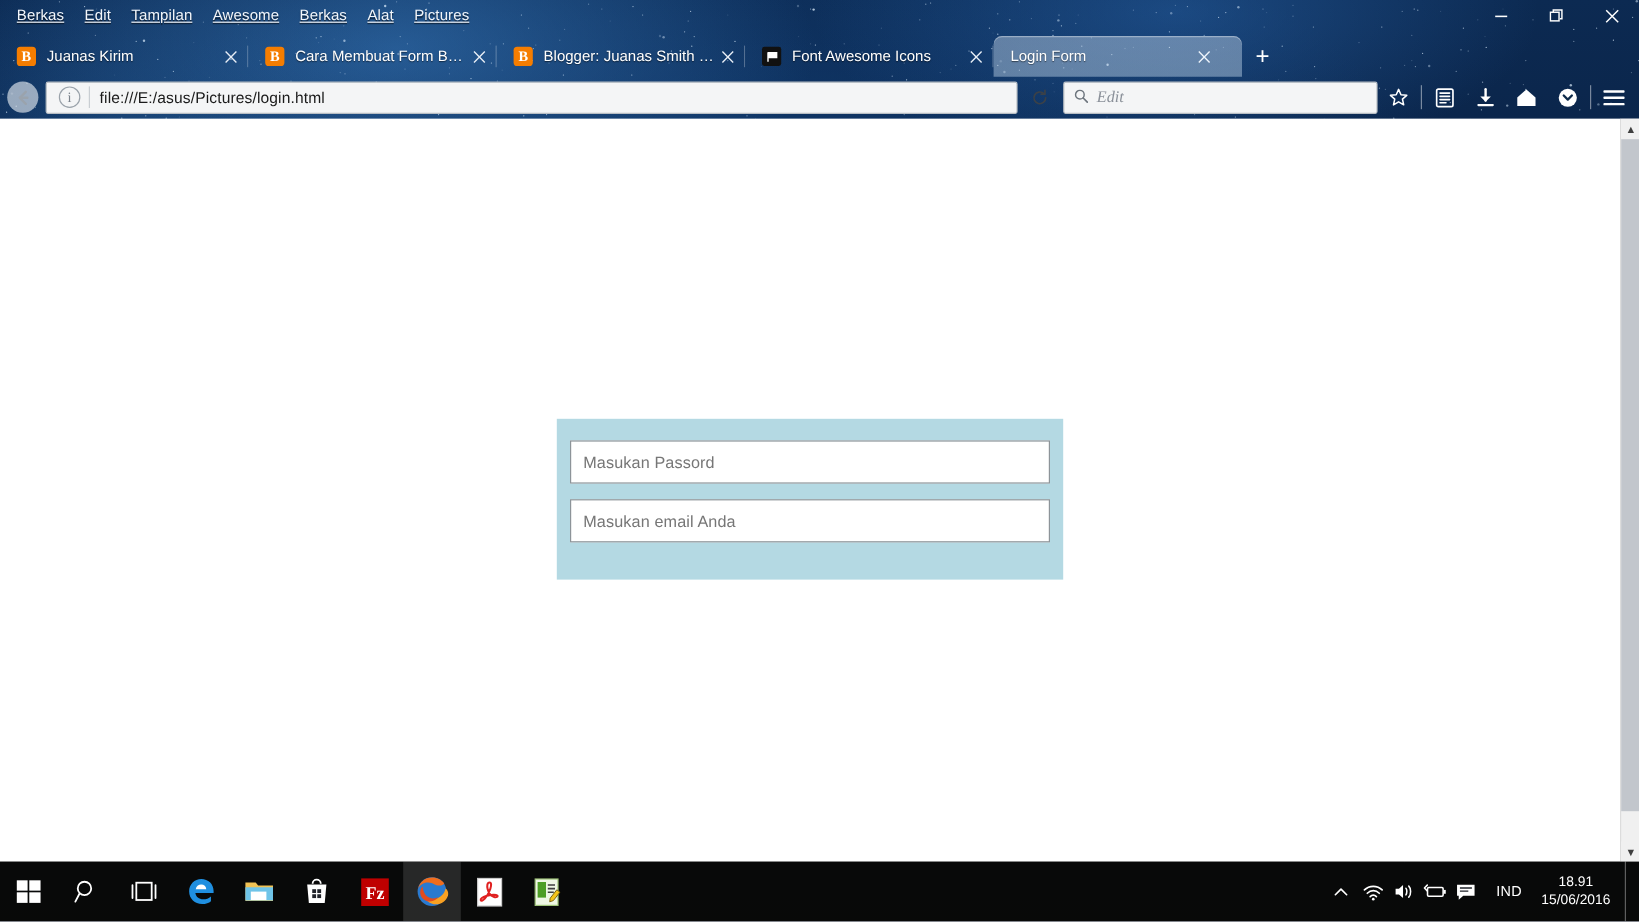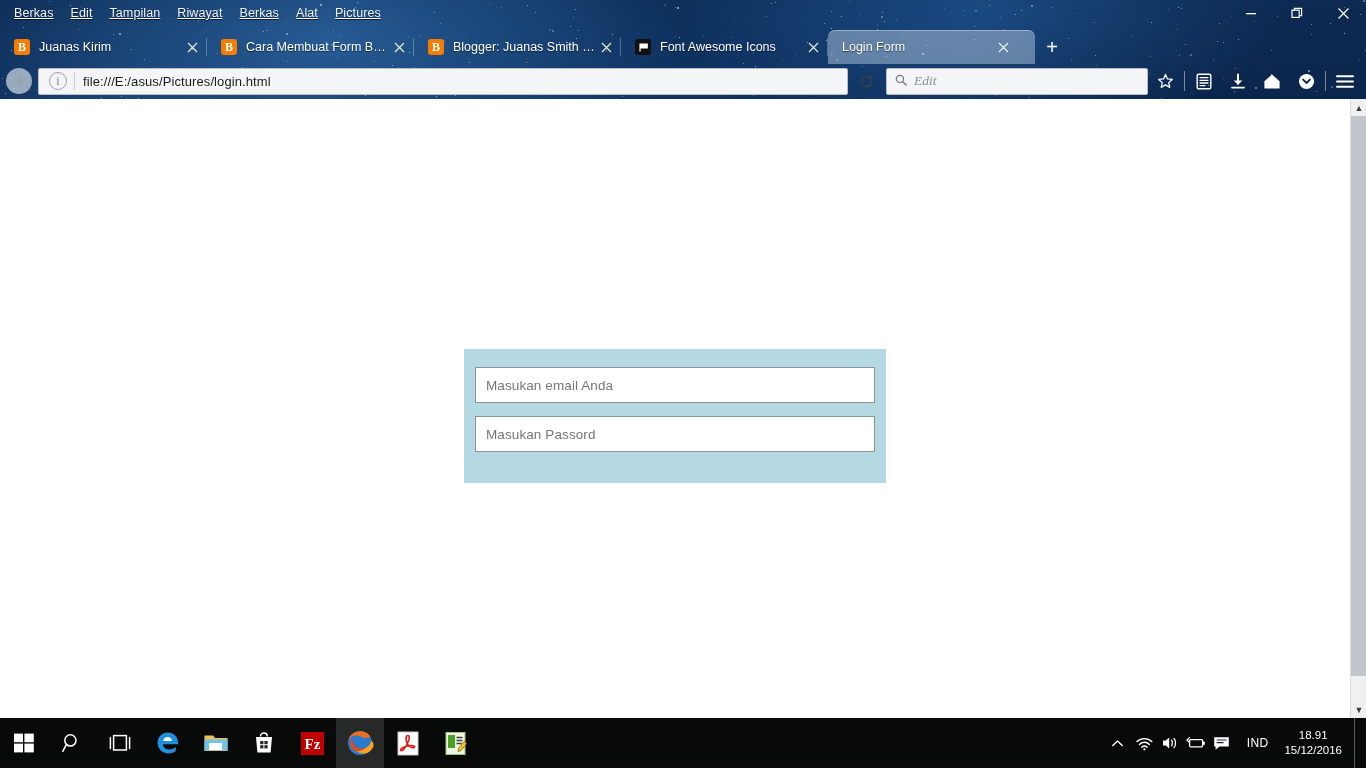--- a/index.html
+++ b/index.html
@@ -1577,21 +1577,21 @@
         <span style="left:26.2px;top:331.5px;opacity:0.11"></span>
         <span style="left:71.7px;top:470.8px;opacity:0.11"></span>
         <span style="left:482.6px;top:597.4px;opacity:0.12"></span>
       </div>
   </div>
 
   <div id="menubar">
     <div class="menu-item"><u>Berkas</u></div>
     <div class="menu-item"><u>Edit</u></div>
     <div class="menu-item"><u>Tampilan</u></div>
-    <div class="menu-item"><u>Riwayat</u></div>
+    <div class="menu-item"><u>Awesome</u></div>
     <div class="menu-item"><u>Berkas</u></div>
     <div class="menu-item"><u>Alat</u></div>
     <div class="menu-item"><u>Pictures</u></div>
   </div>
 
   <div id="winbuttons">
     <div class="winbtn">
       <svg width="12" height="12" viewBox="0 0 12 12">
           <rect x="1" y="6" width="10" height="1.3" fill="#fff"></rect>
         </svg>
@@ -1749,25 +1749,25 @@
         </svg>
     </div>
   </div>
 
   <div id="content">
     <div id="viewport">
 
       <div id="login-panel">
 
         <div class="fld">
+          <span class="ph">Masukan Passord</span>
+        </div>
+
+        <div class="fld">
           <span class="ph">Masukan email Anda</span>
-        </div>
-
-        <div class="fld">
-          <span class="ph">Masukan Passord</span>
         </div>
 
 
       </div>
 
     </div>
 
     <div id="scrollbar">
       <div class="sb-arrow top">▲</div>
       <div id="sb-thumb"></div>
@@ -1888,19 +1888,19 @@
       </div>
       <div class="tray-icon">
         <svg width="17" height="15" viewBox="0 0 17 15">
           <path d="M1.2 1.2h14.6v9.2H6.4L2.6 13.8v-3.4H1.2z" fill="#fff"></path>
           <path d="M3.6 4h10M3.6 6.6h7" stroke="#20232a" stroke-width="1.2"></path>
         </svg>
       </div>
       <div id="lang">IND</div>
       <div id="clock">
         <div>18.91</div>
-        <div>15/12/2016</div>
+        <div>15/06/2016</div>
       </div>
       <div id="showdesktop"></div>
     </div>
   </div>
 
 </div>
 
 </body></html>

